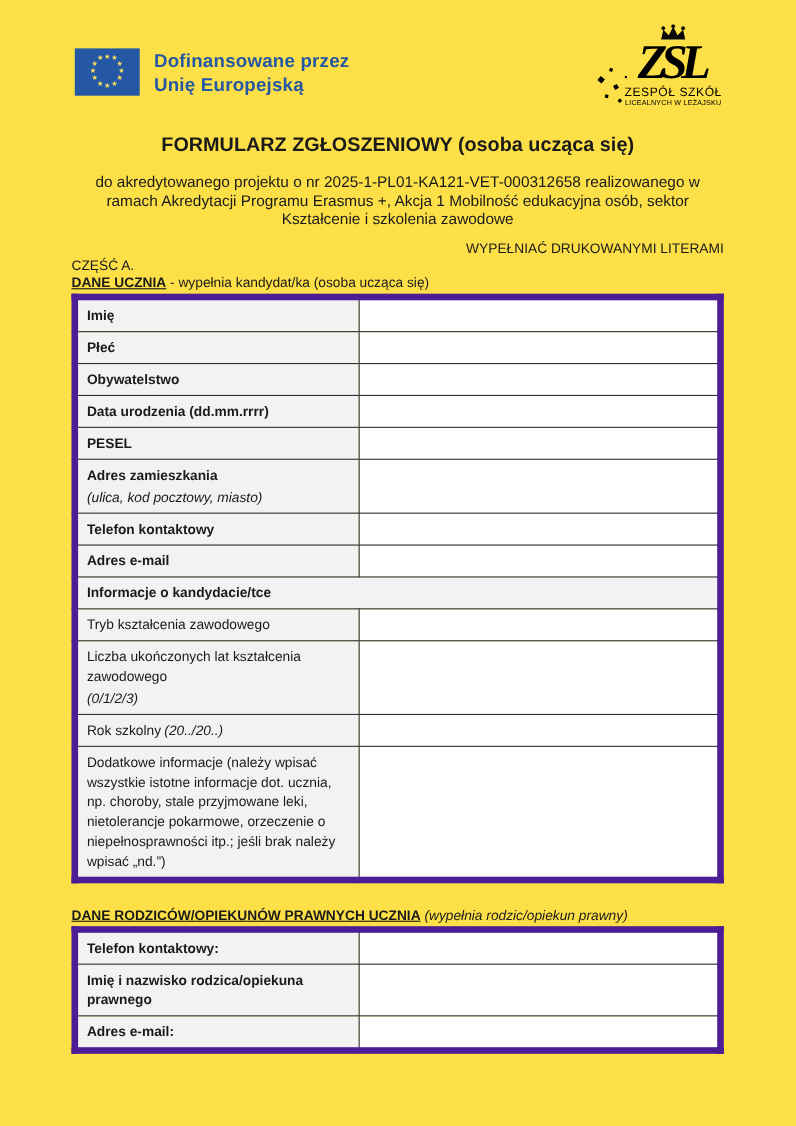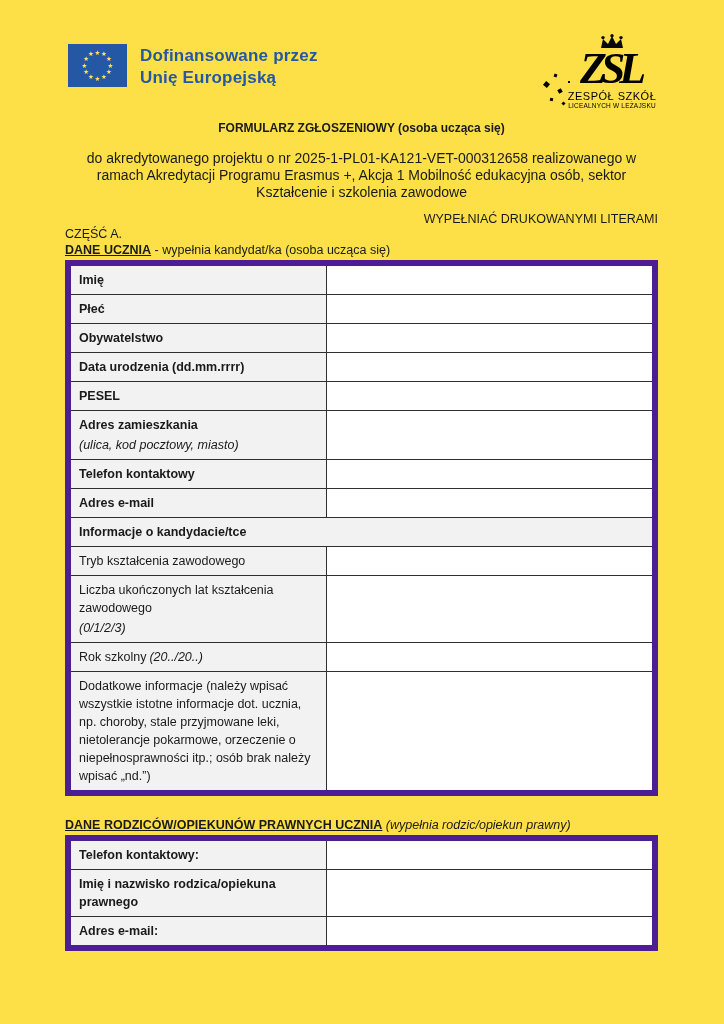--- a/index.html
+++ b/index.html
@@ -6,36 +6,36 @@
   .page{
     width:724px;height:1024px;background:#fde047;position:relative;
     font-family:"Liberation Sans", sans-serif;color:#1a1a1a;
     margin:0 auto;overflow:hidden;box-sizing:border-box;
   }
   
   .eu-logo{position:absolute;left:68px;top:44px;display:flex;gap:13px;align-items:flex-start;}
   .eu-flag{width:59px;height:43px;background:#2457a4;position:relative;flex:0 0 auto;}
   .eu-flag .star{position:absolute;color:#ffdf5e;font-size:6.5px;line-height:6.5px;transform:translate(-50%,-50%);}
   .eu-text{color:#2457a4;font-weight:bold;font-size:17px;line-height:22px;padding-top:1px;letter-spacing:0.2px;}
-  .school-logo{position:absolute;right:52px;top:34px;width:120px;text-align:center;}
+  .school-logo{position:absolute;right:52px;top:22px;width:120px;text-align:center;}
   .crown{display:block;margin:0 auto 0 auto;}
   .zsl{font-family:"Liberation Serif", serif;font-style:italic;font-weight:bold;
        font-size:44px;line-height:40px;letter-spacing:-6px;color:#000;margin-left:-4px;}
   .school-name1{font-size:11px;font-weight:normal;letter-spacing:0.5px;color:#000;margin-top:1px;}
   .school-name2{font-size:6.5px;letter-spacing:0.2px;color:#000;}
   .confetti{position:absolute;background:#000;}
   .cf1{left:-8px;top:48px;width:5px;height:5px;transform:rotate(40deg);}
   .cf2{left:2px;top:40px;width:3px;height:3px;transform:rotate(20deg);}
   .cf3{left:6px;top:55px;width:4px;height:4px;transform:rotate(60deg);}
   .cf4{left:-2px;top:64px;width:3px;height:3px;transform:rotate(10deg);}
   .cf5{left:10px;top:68px;width:3px;height:3px;transform:rotate(45deg);}
   .cf6{left:16px;top:47px;width:2px;height:2px;}
   
   .content{position:absolute;left:65px;top:0;width:593px;}
-  .title{margin-top:121px;text-align:center;font-weight:bold;font-size:12px;}
+  .title{margin-top:121px;text-align:center;font-weight:bold;font-size:18px;}
   .intro{margin:15px 0 0 0;text-align:center;font-size:14px;line-height:17px;}
   .caps-note{margin-top:11px;text-align:right;font-size:12.5px;}
   .part-label{font-weight:normal;font-size:12.5px;margin-top:1px;}
   .sec-heading{font-size:12.5px;margin-top:2px;}
   .head-main{font-weight:bold;text-decoration:underline;}
   .head-note{font-style:italic;}
   .sec2{margin-top:22px;}
   
   table.form-table{width:100%;border-collapse:collapse;margin-top:3px;table-layout:fixed;}
   table.form-table{border:6px solid #4c1d95;}
@@ -164,21 +164,21 @@
         </td>
         <td class="input-cell"></td>
       </tr>
       <tr class="r-short">
         <td class="label-cell">
           <span>Rok szkolny</span><span class="sub-inline">(20../20..)</span>
         </td>
         <td class="input-cell"></td>
       </tr>
       <tr class="r-big">
-        <td class="label-cell"><span>Dodatkowe informacje (należy wpisać wszystkie istotne informacje dot. ucznia, np. choroby, stale przyjmowane leki, nietolerancje pokarmowe, orzeczenie o niepełnosprawności itp.; osób brak należy wpisać „nd.”)</span></td>
+        <td class="label-cell"><span>Dodatkowe informacje (należy wpisać wszystkie istotne informacje dot. ucznia, np. choroby, stale przyjmowane leki, nietolerancje pokarmowe, orzeczenie o niepełnosprawności itp.; jeśli brak należy wpisać „nd.”)</span></td>
         <td class="input-cell"></td>
       </tr>
     </tbody>
       </table>
 
     <div class="sec-heading sec2">
       <span class="head-main">DANE RODZICÓW/OPIEKUNÓW PRAWNYCH UCZNIA</span><span class="head-note"> (wypełnia rodzic/opiekun prawny)</span>
     </div>
 
     <table class="form-table">

